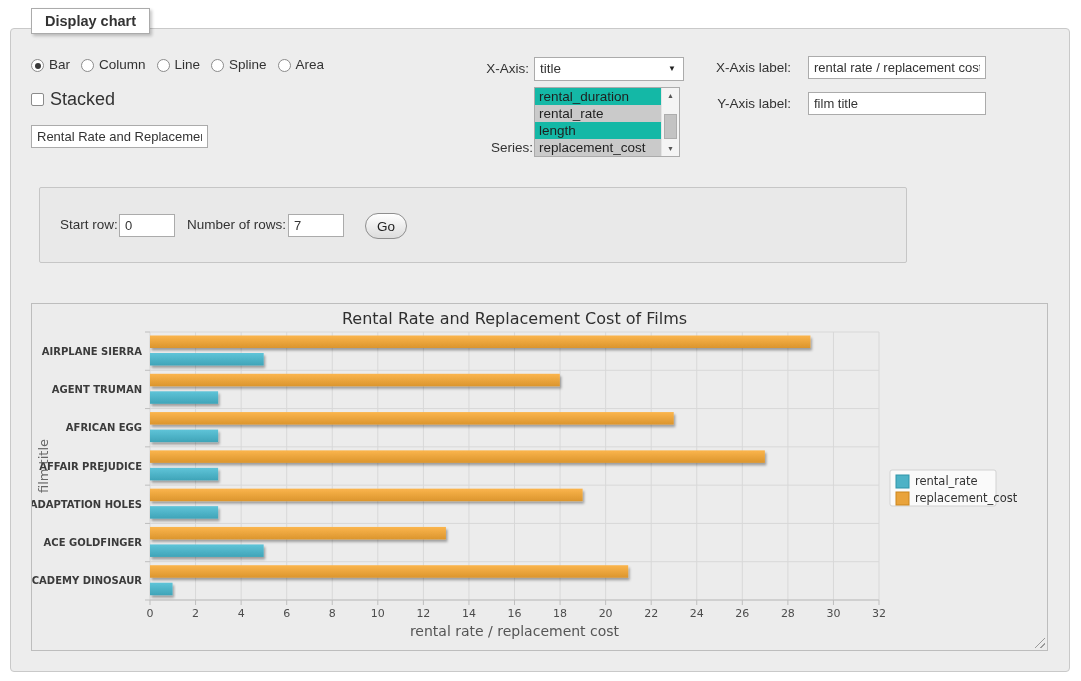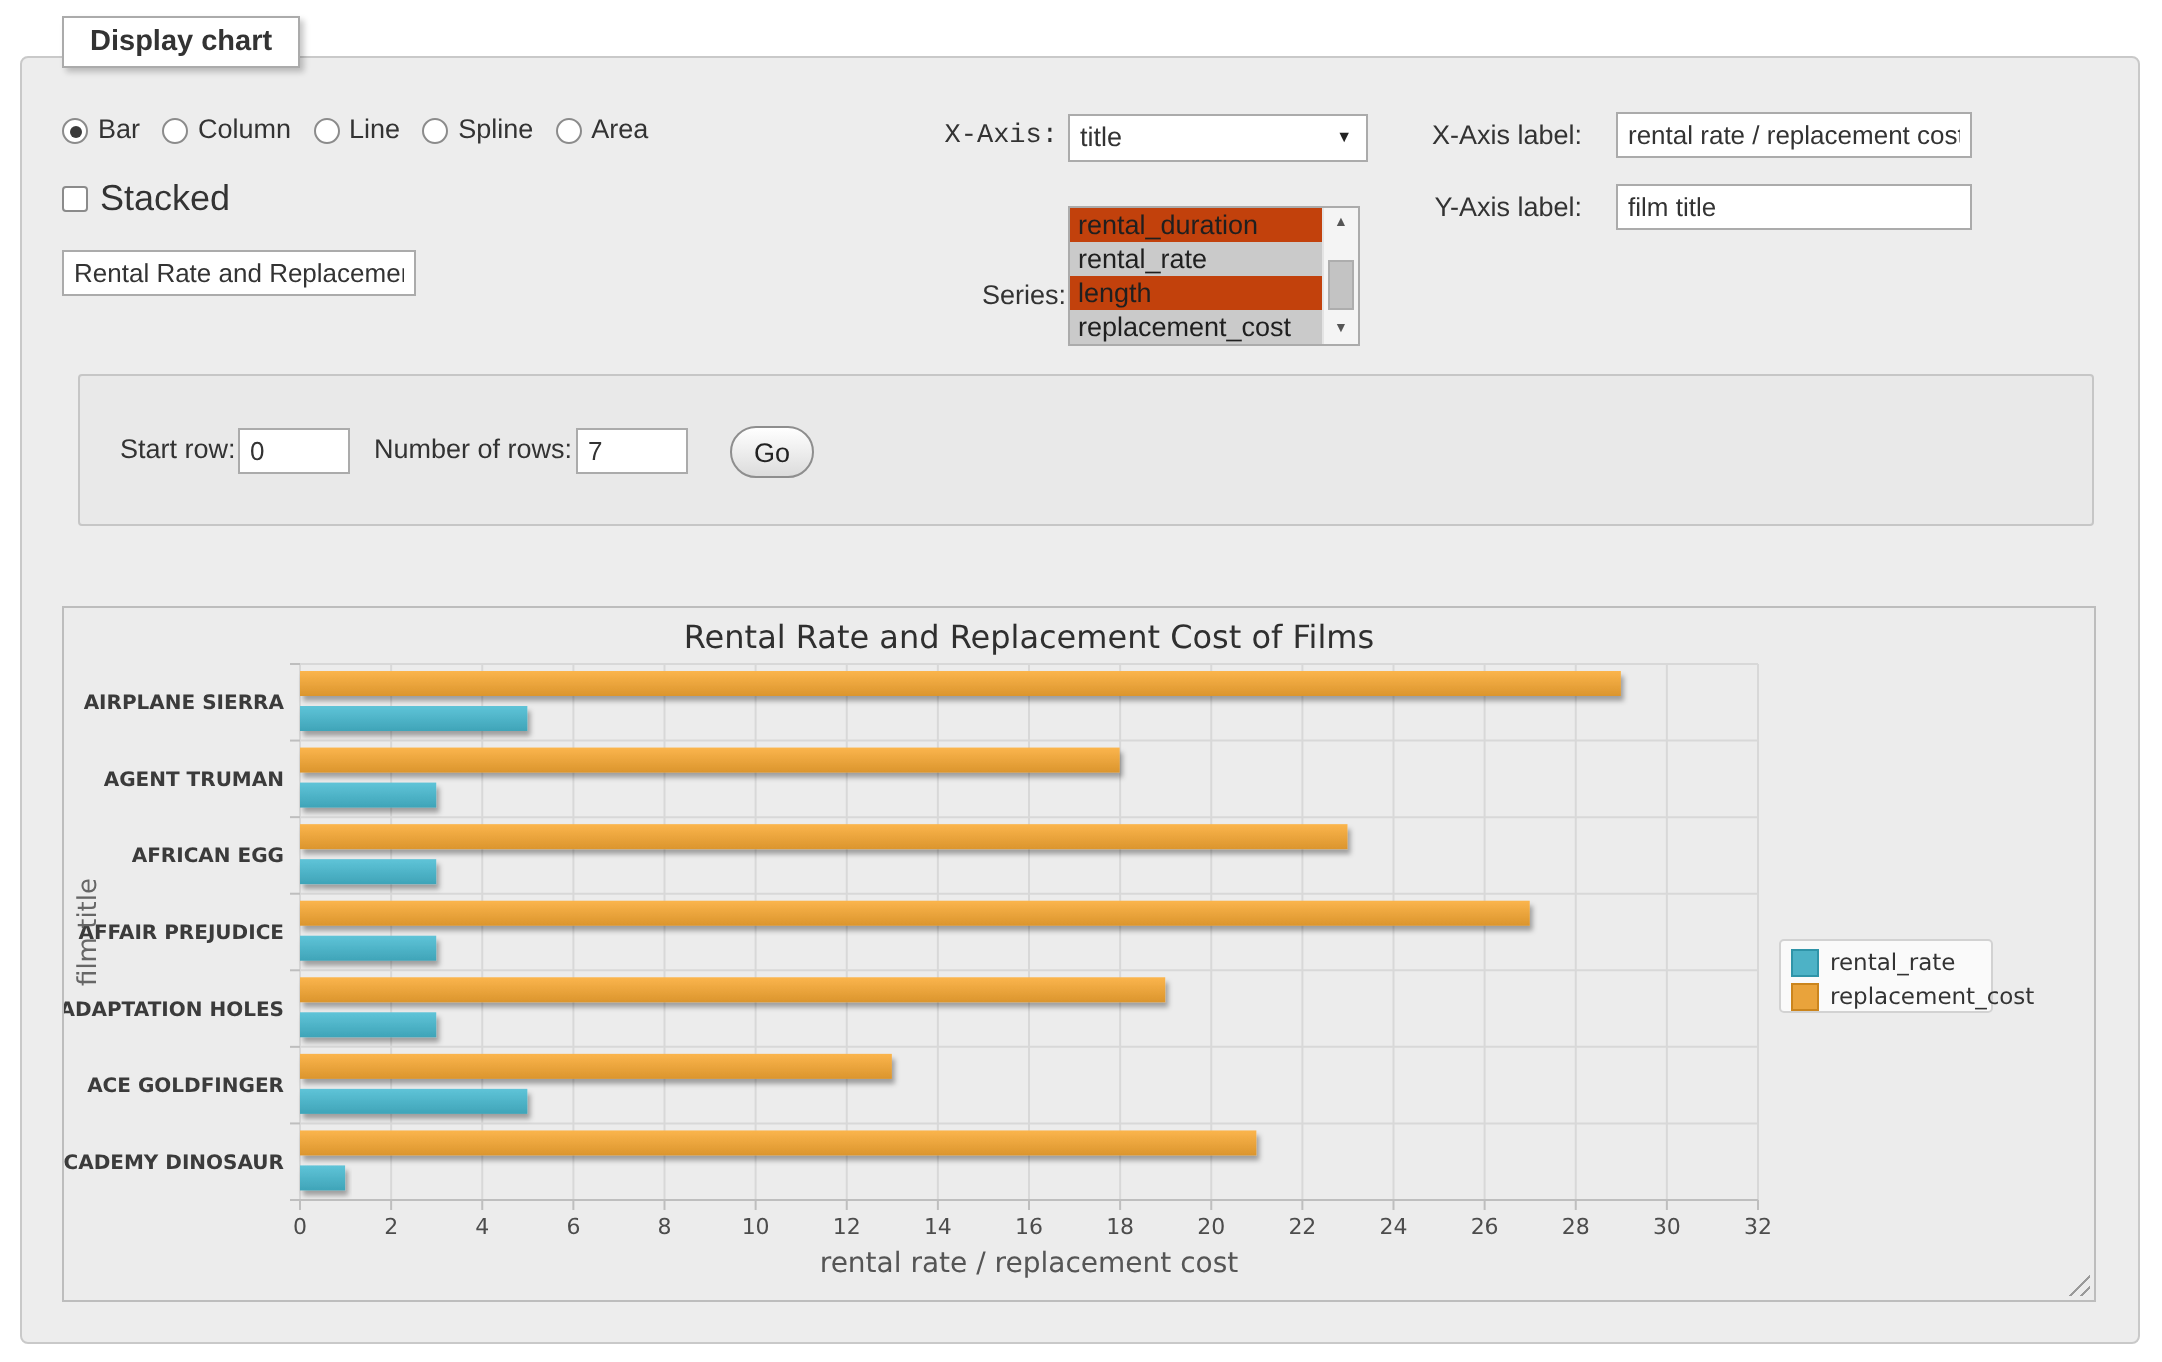--- a/index.html
+++ b/index.html
@@ -23,45 +23,45 @@
   
   .stacked-row{position:absolute;left:20px;top:60px;display:inline-flex;align-items:center;font-size:18px;}
   .checkbox{display:inline-block;width:13px;height:13px;border:1px solid #8B8B8B;border-radius:2px;
             background:#fff;margin-right:6px;box-sizing:border-box;}
 
   input.txt{position:absolute;box-sizing:border-box;border:1px solid #ABABAB;background:#fff;
             font-family:"Liberation Sans",sans-serif;font-size:13px;color:#333;padding:2px 5px;}
   .title-input{left:20px;top:96px;width:177px;height:23px;}
 
   .flabel{position:absolute;font-size:13.5px;color:#333;text-align:right;}
-  .xaxis-lbl{left:440px;top:32px;width:78px;font-family:Liberation Mono, monospace;}
+  .xaxis-lbl{left:440px;top:32px;width:78px;}
   .series-lbl{left:444px;top:111px;width:78px;}
   .xlabel-lbl{left:688px;top:31px;width:92px;}
   .ylabel-lbl{left:688px;top:67px;width:92px;}
 
   .select{position:absolute;left:523px;top:28px;width:150px;height:24px;box-sizing:border-box;
           background:#fff;border:1px solid #ABABAB;font-size:13.5px;line-height:22px;padding-left:5px;}
   .sel-arrow{position:absolute;right:7px;top:0;font-size:8px;line-height:22px;color:#222;}
 
   .listbox{position:absolute;left:523px;top:58px;width:146px;height:70px;box-sizing:border-box;
-           background:#c2410c;border:1px solid #ABABAB;overflow:hidden;margin-top:16px;}
+           background:#14b8a6;border:1px solid #ABABAB;overflow:hidden;}
   .opts{position:absolute;left:0;top:0;right:17px;bottom:0;}
   .opt{height:17px;line-height:17px;font-size:13.5px;padding:0 4px;color:#1F1F1F;
        white-space:nowrap;overflow:hidden;}
   .opt.selected{background:#CACACA;}
   .sbar{position:absolute;right:0;top:0;bottom:0;width:17px;background:#F4F4F4;border-left:1px solid #E4E4E4;}
   .sarrow{position:absolute;left:0;right:0;height:13px;text-align:center;font-size:7px;color:#555;line-height:13px;}
   .sarrow.up{top:1px;} .sarrow.down{bottom:1px;}
   .sthumb{position:absolute;left:2px;right:2px;top:26px;height:25px;background:#C3C3C3;border:1px solid #ADADAD;box-sizing:border-box;}
 
   .axis-input{width:178px;height:23px;}
   .axis-input.x{left:797px;top:27px;} .axis-input.y{left:797px;top:63px;}
 
   
-  .rows-panel{position:absolute;left:28px;top:158px;width:1008px;height:76px;box-sizing:border-box;
+  .rows-panel{position:absolute;left:28px;top:158px;width:868px;height:76px;box-sizing:border-box;
               background:#E9E9E9;border:1px solid #C6C6C6;border-radius:2px;}
   .rows-panel .flabel{text-align:left;font-size:13.5px;}
   .start-lbl{left:20px;top:29px;width:70px;}
   .count-lbl{left:147px;top:29px;width:100px;}
   .row-input{width:56px;height:23px;}
   .start-input{left:79px;top:26px;} .count-input{left:248px;top:26px;}
   .go-btn{position:absolute;left:325px;top:25px;height:26px;padding:0 11px;border:1px solid #8E8E8E;
           border-radius:13px;background:linear-gradient(#FFFFFF,#DCDCDC);
           font-family:"Liberation Sans",sans-serif;font-size:13.5px;color:#222;text-align:center;}
 

